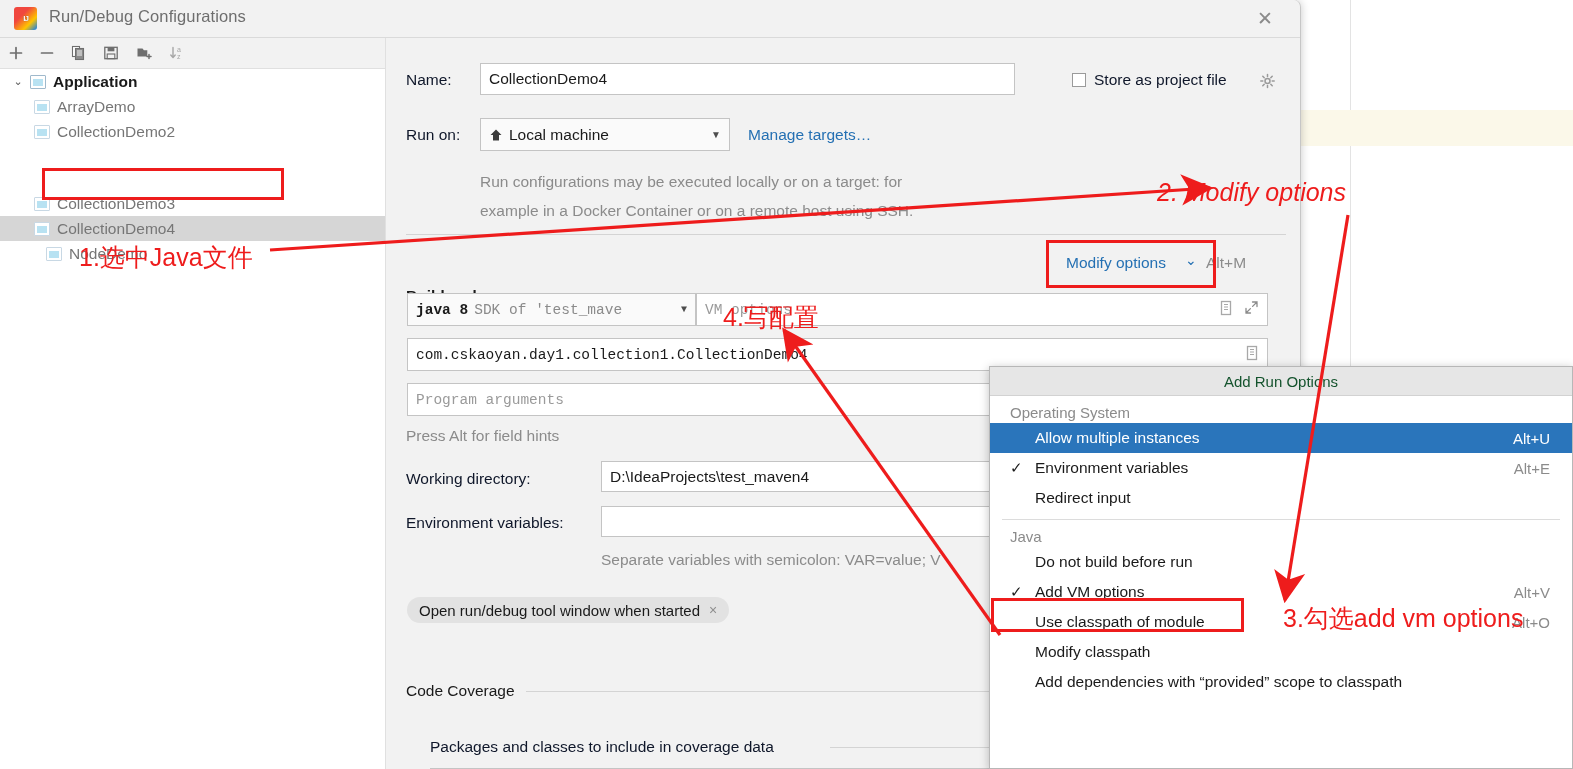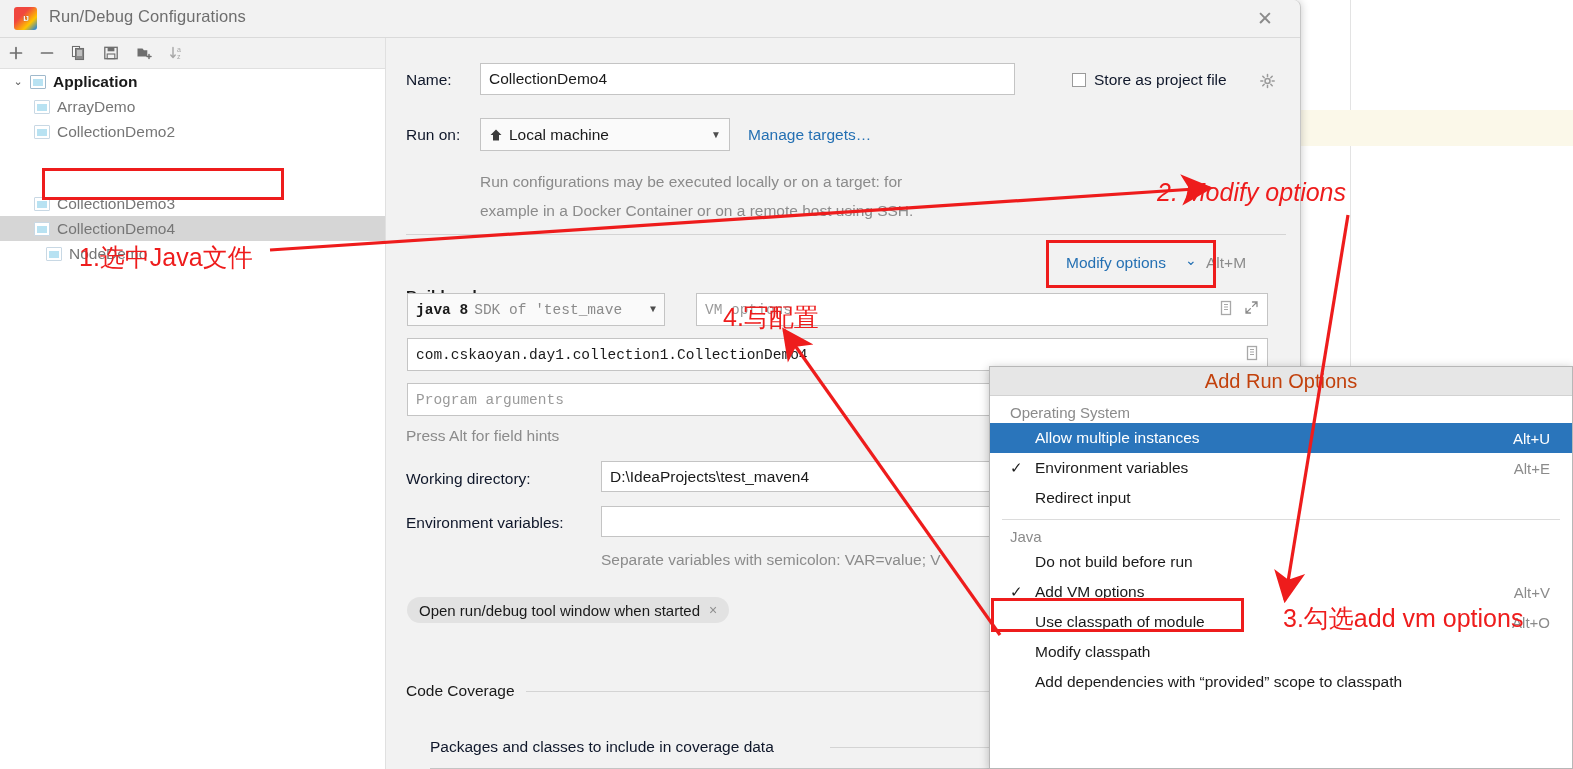--- a/index.html
+++ b/index.html
@@ -119,21 +119,21 @@
   #popup{
     position:absolute;left:989px;top:366px;width:584px;height:403px;
     background:#ffffff;border:1px solid #b7b7b7;
     box-shadow:0 2px 9px rgba(0,0,0,.25);
     box-sizing:border-box;
     font-size:15.5px;
     overflow:hidden;
   }
   #popup .phdr{
     height:28px;background:#e6e6e6;border-bottom:1px solid #d2d2d2;
-    display:flex;align-items:center;justify-content:center;color:#c2410c;font-size:20px;
+    display:flex;align-items:center;justify-content:center;color:#14532d;font-size:15px;
   }
   #popup .grp{padding:8px 0 2px 20px;color:#8b8b8b;font-size:15px;}
   #popup .mi{
     height:30px;display:flex;align-items:center;position:relative;color:#1a1a1a;
     padding-left:20px;box-sizing:border-box;
   }
   #popup .mi .ck{width:25px;font-size:15px;color:#1a1a1a;}
   #popup .mi .mlabel{white-space:nowrap;}
   #popup .mi .acc{position:absolute;right:22px;color:#8b8b8b;font-size:15px;}
   #popup .mi.hl{background:#2a75bb;color:#fff;}
@@ -292,21 +292,21 @@
     <div class="lbl gray" style="left:92px;top:135px;font-size:15.5px;">Run configurations may be executed locally or on a target: for</div>
     <div class="lbl gray" style="left:92px;top:164px;font-size:15.5px;">example in a Docker Container or on a remote host using SSH.</div>
 
     <div class="sepline" style="left:18px;top:196px;width:880px;"></div>
 
     <div class="sechdr" style="left:18px;top:216px;margin-top:33px;">Build and run</div>
     <div class="link" style="left:678px;top:216px;">Modify options</div>
     <div class="link" style="left:797px;top:214px;font-size:14px;">⌄</div>
     <div class="lbl gray" style="left:818px;top:216px;">Alt+M</div>
 
-    <div class="combo" style="left:19px;top:255px;width:258px;height:33px;font-family:'Liberation Mono',monospace;font-size:14.5px;">
+    <div class="combo" style="left:19px;top:255px;width:289px;height:33px;font-family:'Liberation Mono',monospace;font-size:14.5px;">
       <span style="font-weight:bold;color:#1a1a1a;">java 8</span>
       <span style="color:#8b8b8b;margin-left:6px;white-space:nowrap;overflow:hidden;">SDK of 'test_mave</span>
       <span class="arrow">▼</span>
     </div>
 
     <div class="tf mono" style="left:308px;top:255px;width:572px;height:33px;">
       <span class="ph">VM options</span>
       <span style="margin-left:auto;display:inline-flex;align-items:center;gap:11px;">
         <span class="fieldicon">
           <svg width="14" height="16" viewBox="0 0 14 16">

